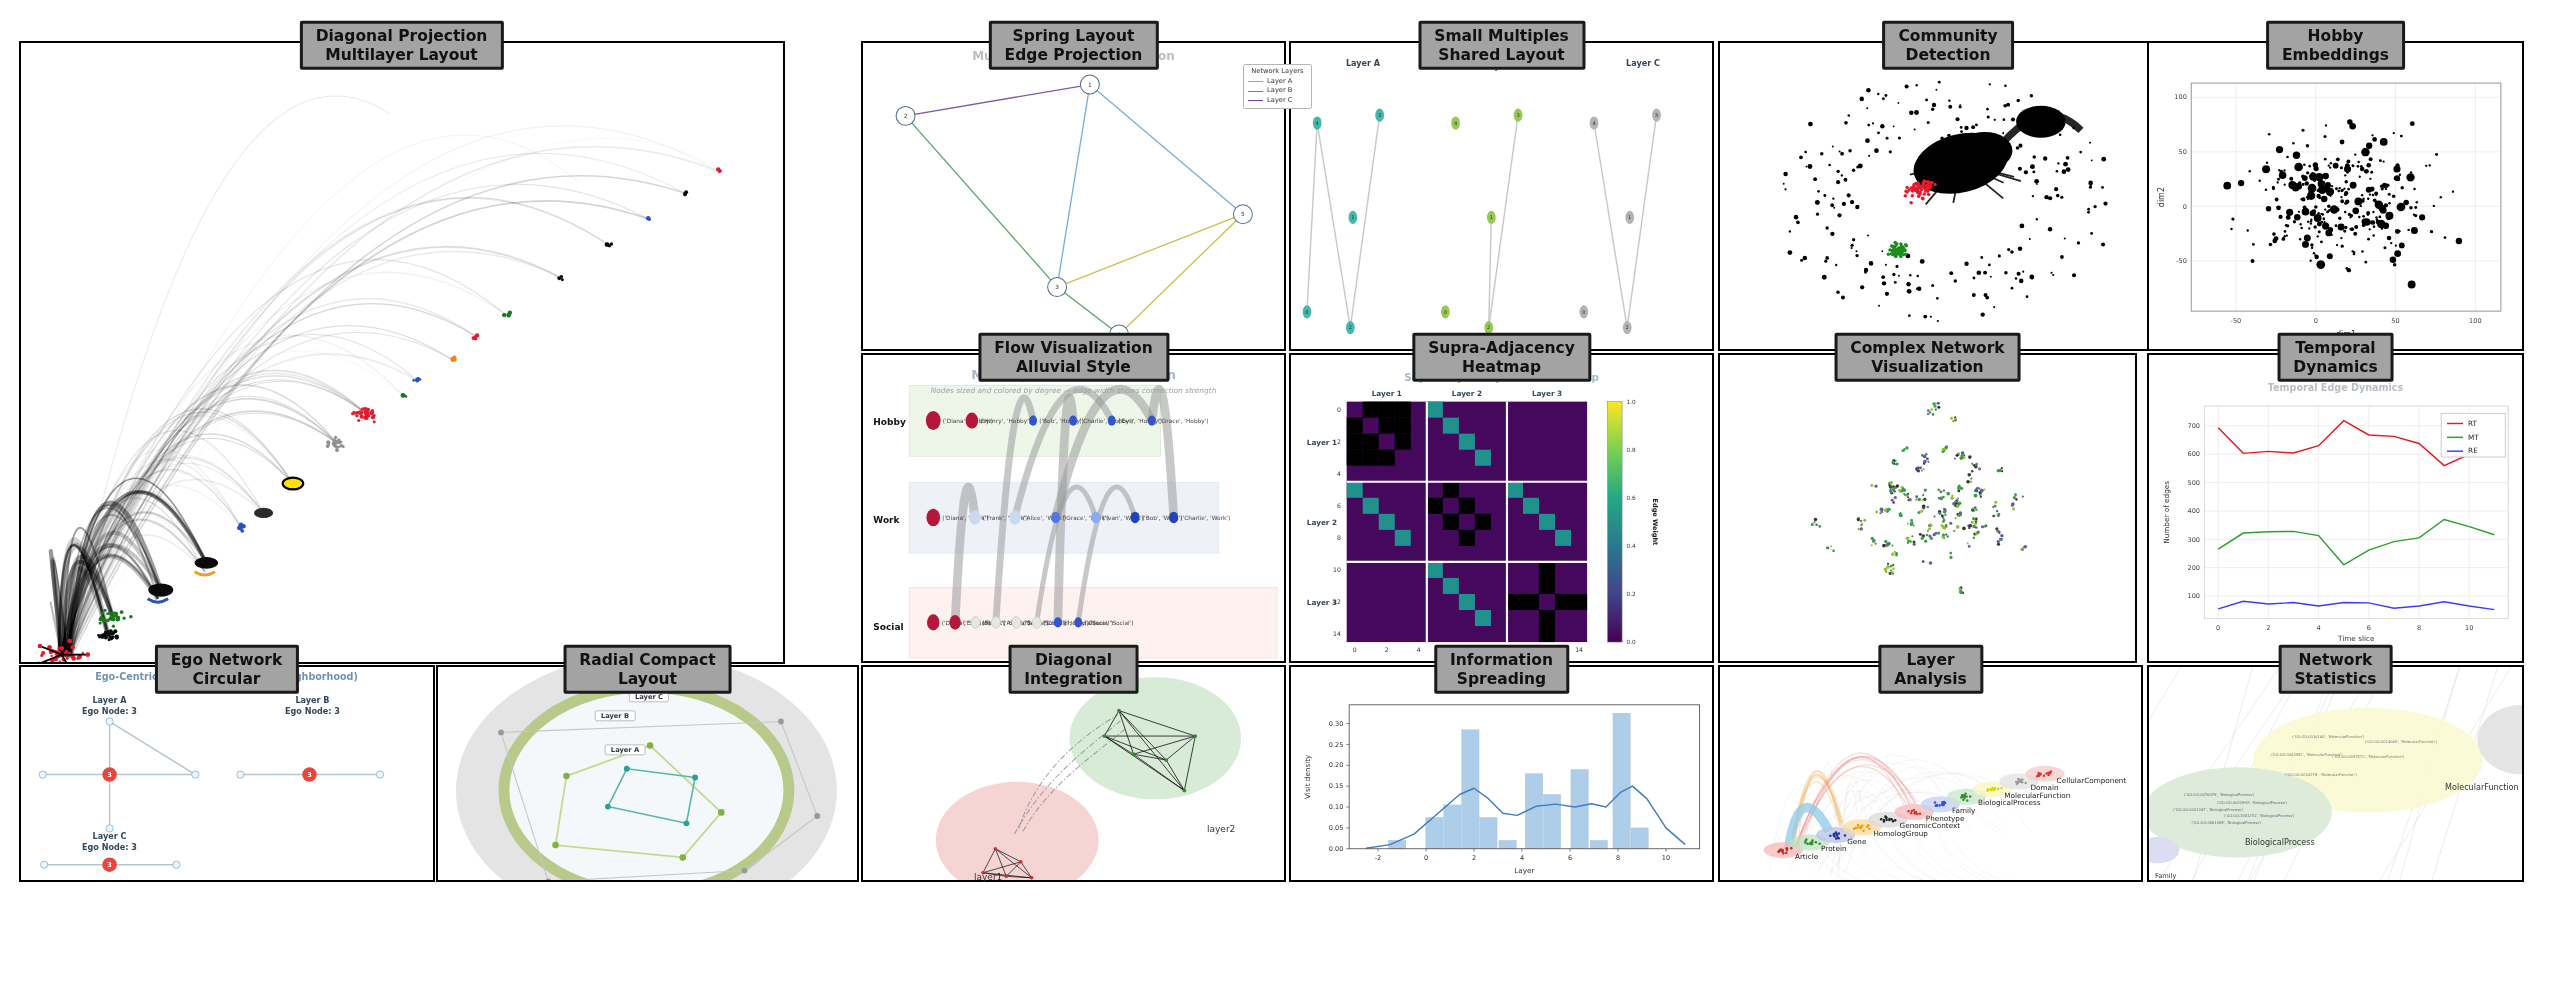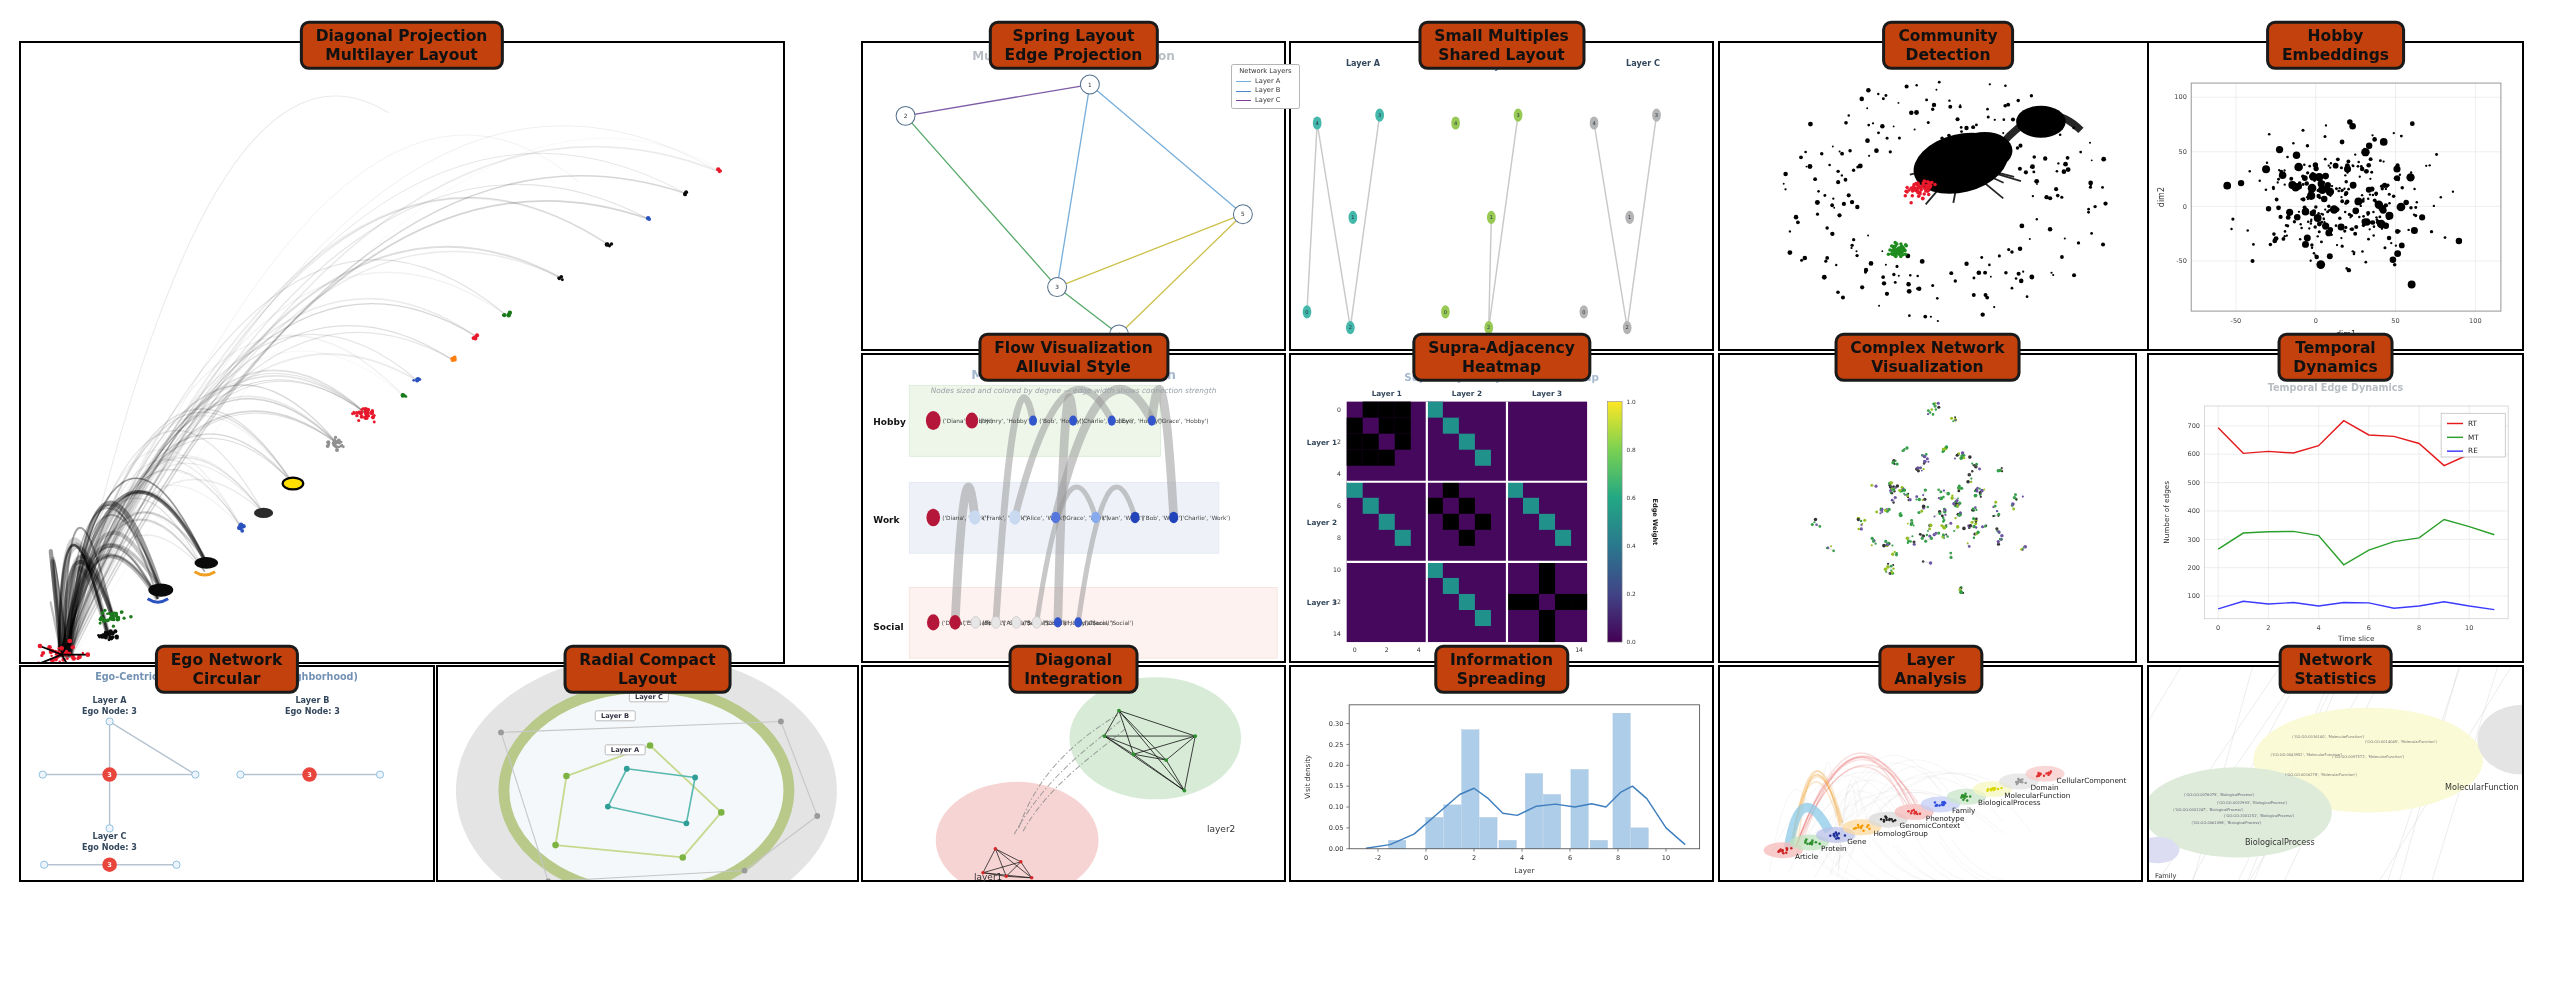--- a/index.html
+++ b/index.html
@@ -3,30 +3,30 @@
 <meta charset="utf-8">
 <style>
   html,body{margin:0;padding:0;background:#fff;}
   body{font-family:"DejaVu Sans", sans-serif; width:2576px; height:989px; position:relative;}
   #page{position:relative;width:2576px;height:989px;background:#fff;overflow:hidden;}
   .main-title{position:absolute;left:18.5px;top:1.5px;width:2505px;text-align:center;
     font-size:28px;font-weight:bold;color:#151515;letter-spacing:0.4px;}
   .panel{position:absolute;background:#fff;border:2.2px solid #000;box-sizing:border-box;}
   .panel svg.art{position:absolute;left:0;top:0;width:100%;height:100%;display:block;}
   .titlebox{position:absolute;left:50%;top:0;transform:translate(-50%,-45%);
-    background:#c2410c;border:3px solid #1a1a1a;border-radius:9px;padding:3px 13.3px;
+    background:#a3a3a3;border:3px solid #1a1a1a;border-radius:2px;padding:3px 13.3px;
     font-size:15.5px;font-weight:bold;color:#111;text-align:center;white-space:pre-line;
     line-height:1.2;z-index:6;}
   .ghost{position:absolute;left:50%;transform:translateX(-50%);top:6px;
     font-weight:bold;color:#b9bec4;font-size:12px;white-space:nowrap;z-index:1;}
   .ghost.blue{color:#5b7fa6;}
   .ghost-sub{position:absolute;left:50%;transform:translateX(-50%);top:31px;
     font-style:italic;color:#9aa0a6;font-size:7.4px;white-space:nowrap;z-index:1;}
   .legendbox{position:absolute;background:#fff;border:0.7px solid #b5b5b5;border-radius:2.2px;
-    padding:2.2px 4.4px;z-index:5;font-size:6.7px;color:#333;}
+    padding:2.2px 4.4px;z-index:5;font-size:6.7px;color:#333;margin-left:12px;}
   .legendbox .lg-title{text-align:center;margin-bottom:1.5px;font-size:6.7px;}
   .legendrow{display:flex;align-items:center;gap:3.7px;line-height:9.6px;}
   .swatch{display:inline-block;width:15px;height:0;border-top:1.5px solid #000;}
   .rowlabel{position:absolute;font-weight:bold;font-size:9px;color:#111;z-index:2;}
   .sublabel{position:absolute;transform:translateX(-50%);text-align:center;font-weight:bold;
     font-size:8.1px;color:#33475c;white-space:pre-line;line-height:1.35;z-index:2;}
   .ringlabel{position:absolute;transform:translate(-50%,-50%);background:#fff;
     border:0.7px solid #bbb;border-radius:2.2px;padding:0.7px 5.2px;font-size:6.7px;font-weight:bold;
     color:#334;z-index:3;}
   .freelabel{position:absolute;color:#333;z-index:2;}

